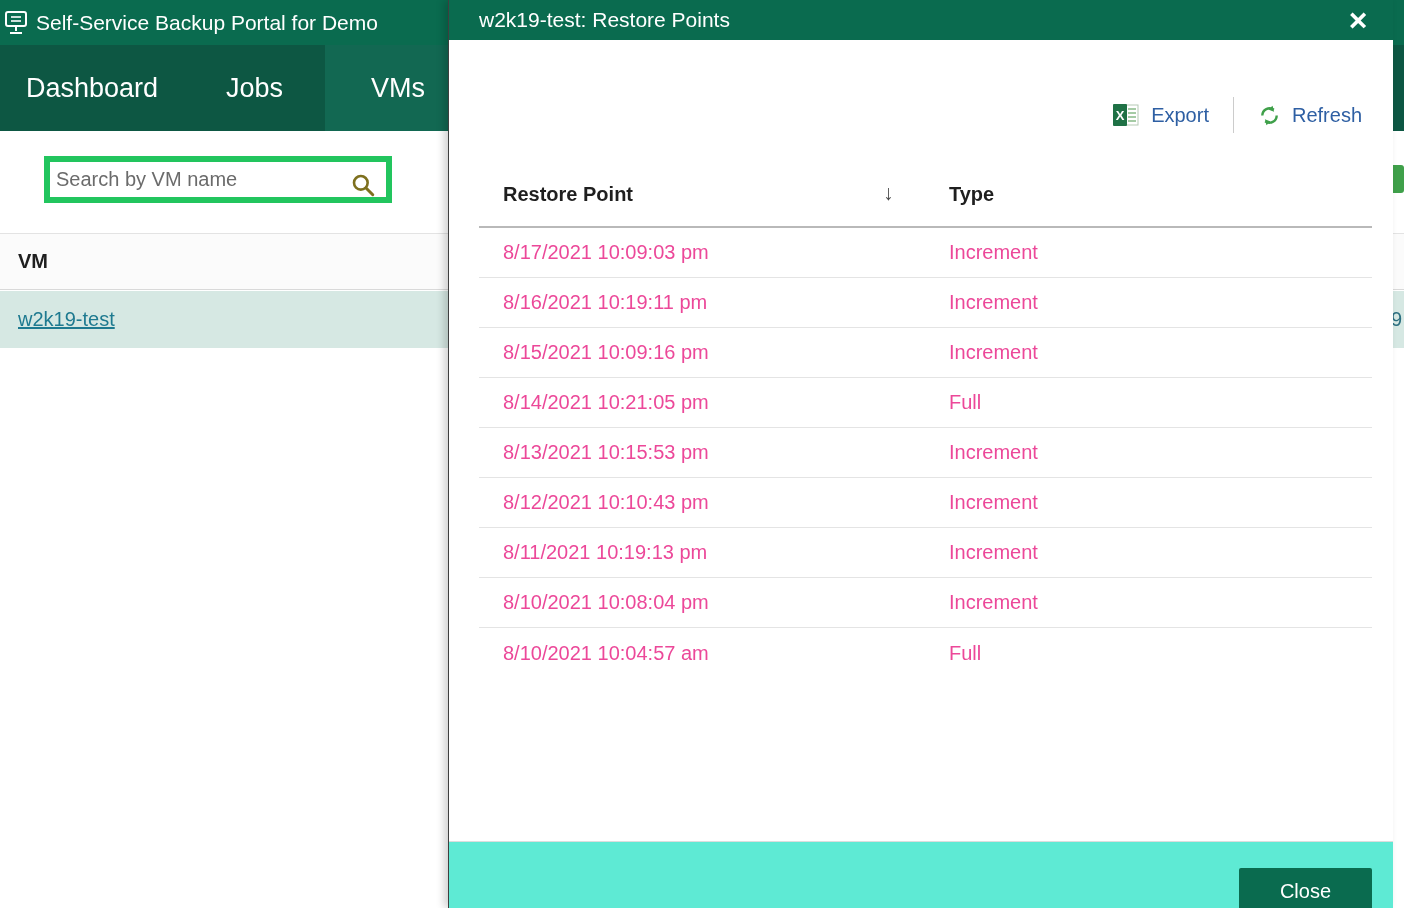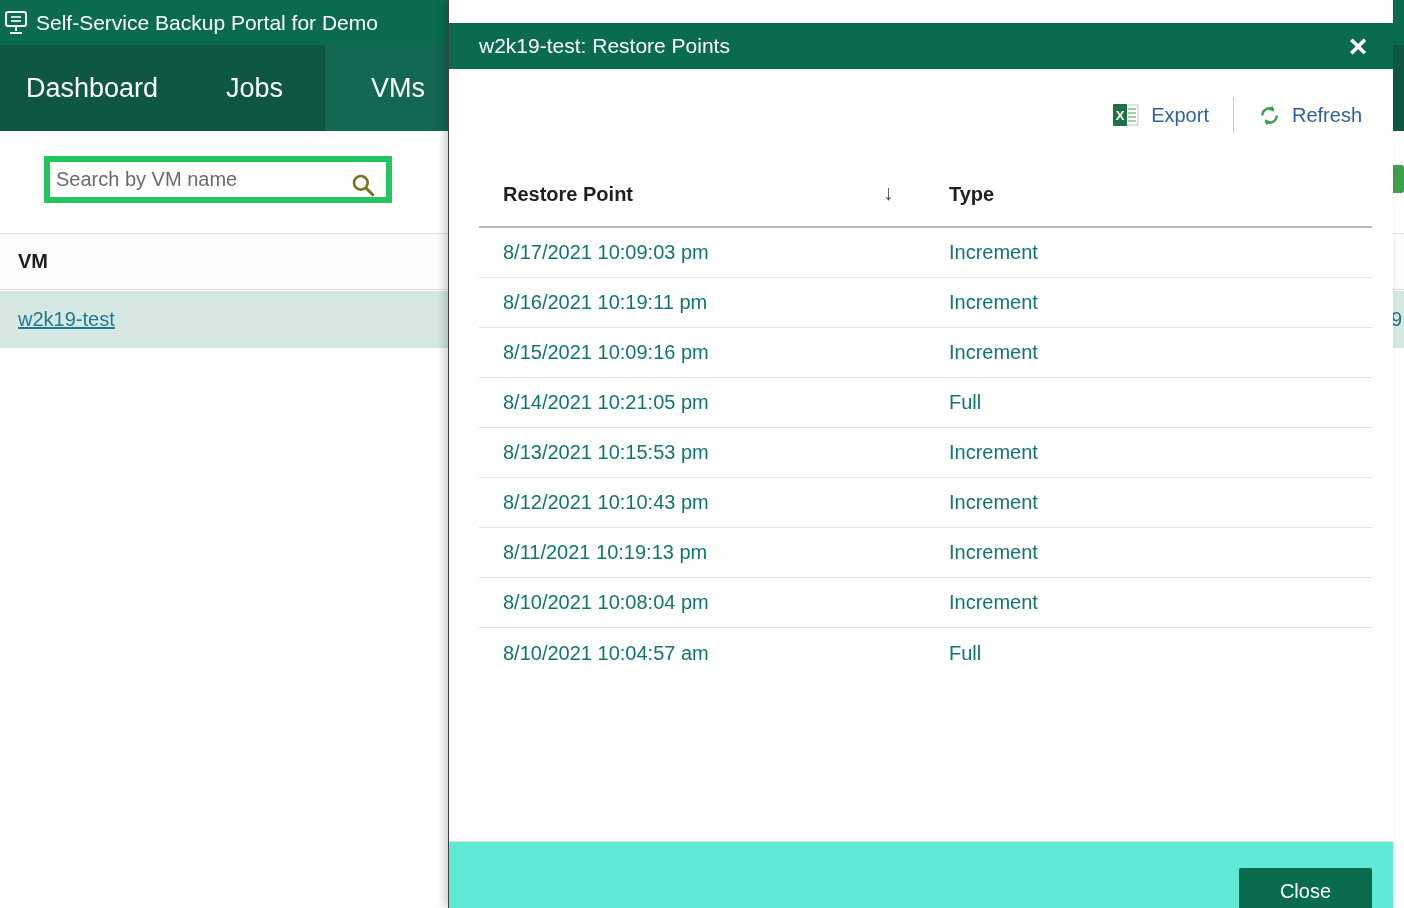--- a/index.html
+++ b/index.html
@@ -57,23 +57,22 @@
   .vm-row-selected .vm-name{ color:#1e7a90; padding-left:18px;text-decoration:underline; }
   .vm-row-selected .vm-rp-count{ position:absolute; right:2px; top:0; color:#2c6f80; }
 
   
   .modal{
     position:absolute; top:0; left:448px; width:945px; height:908px;
     background:#fff; border-left:1px solid #3f3f3f;
     box-shadow:-4px 0 8px rgba(0,0,0,0.18);
   }
   .modal-header{
-    height:46px; background:#0a6b4f; display:flex; align-items:center;
+    height:40px; background:#0a6b4f; display:flex; align-items:center;
     padding:0 20px 0 30px;
-    margin-top:23px;
   }
   .modal-title{ color:#fff; font-size:21px; }
   .modal-close{
     margin-left:auto; color:#fff; font-size:32px; line-height:28px;
     width:30px; height:30px; display:flex; align-items:center; justify-content:center;
     cursor:pointer; font-weight:600;
   }
 
   .modal-toolbar{
     position:absolute; top:92px; right:31px; height:46px;
@@ -88,21 +87,21 @@
     height:66px; display:flex; align-items:center;
     border-bottom:2px solid #b9b9b9; font-weight:bold; font-size:20px; color:#1f1f1f;
   }
   .rp-col1{ width:470px; padding-left:24px; position:relative; }
   .rp-col2{ flex:1; }
   .sort-arrow{ position:absolute; left:404px; top:-2px; font-weight:normal; color:#4a4a4a; font-size:21px; }
   .rp-head .hdr-cell{ cursor:pointer; }
 
   .rp-row{
     height:50px; display:flex; align-items:center;
-    border-bottom:1px solid #e4e4e4; font-size:20px; color:#0f766e; cursor:pointer;
+    border-bottom:1px solid #e4e4e4; font-size:20px; color:#ec4899; cursor:pointer;
   }
   .rp-row:last-child{ border-bottom:none; }
 
   .modal-footer{
     position:absolute; bottom:0; left:0; width:100%; height:67px;
     border-top:1px solid #ddd; background:#5eead4;
   }
   .close-btn{
     position:absolute; right:21px; top:26px; width:133px; height:46px;
     background:#0a6b4f; color:#fff; font-size:20px; border:none; border-radius:2px;

